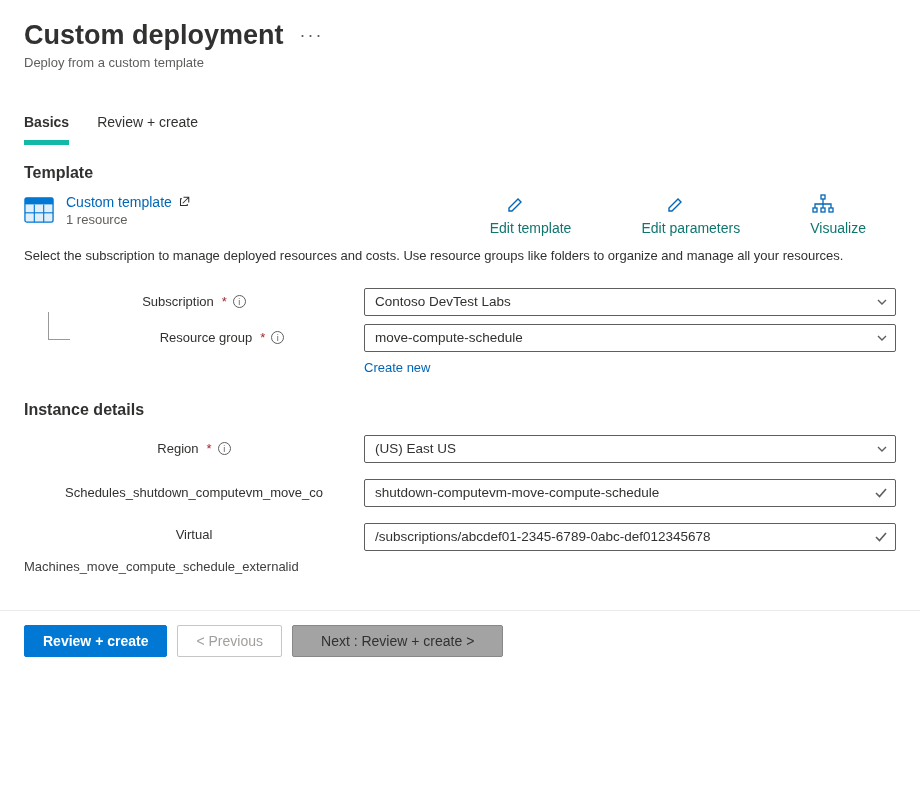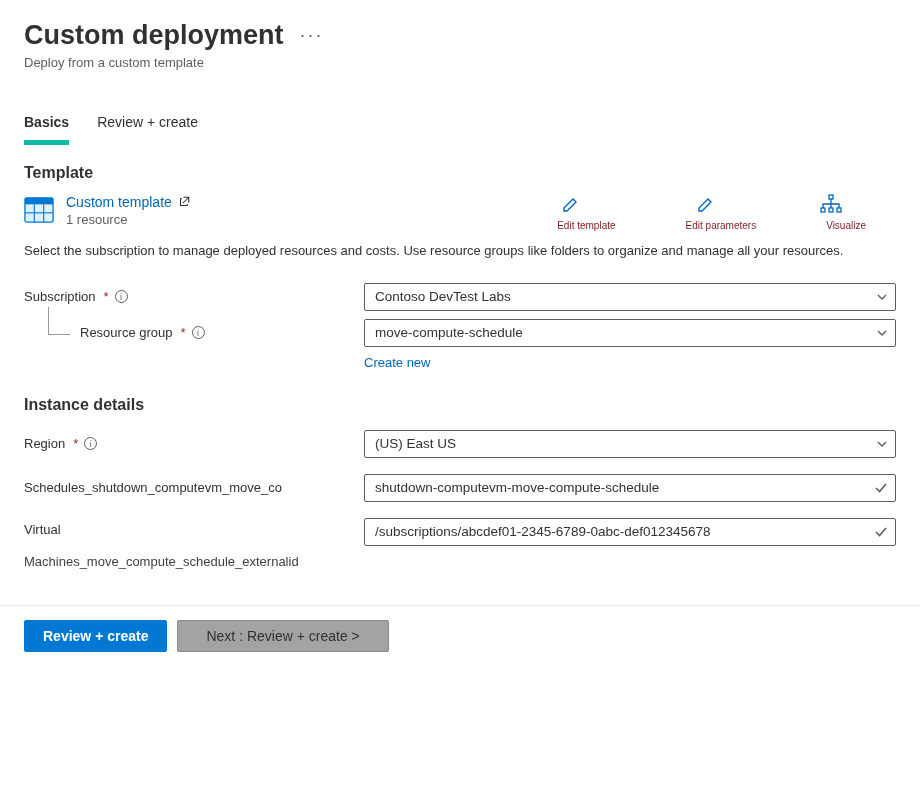--- a/index.html
+++ b/index.html
@@ -15,25 +15,25 @@
   .section-heading { font-size: 16px; font-weight: 600; margin-top: 18px; }
   .template-row { display: flex; align-items: flex-start; margin-top: 12px; }
   .template-left { display: flex; align-items: flex-start; gap: 12px; flex: 1; }
   .template-icon { width: 30px; height: 28px; margin-top: 2px; }
   .template-link { color: #0067b8; font-size: 14px; cursor: pointer; }
   .openext { margin-left: 3px; }
   .template-sub { color: #605e5c; font-size: 13px; margin-top: 2px; }
   .template-actions { display: flex; gap: 40px; padding-right: 30px; }
   .template-action { display: flex; flex-direction: column; align-items: center; gap: 6px; cursor: pointer; }
   .template-action .ic { color: #0067b8; }
-  .template-action .lbl { color: #7f1d1d; font-size: 10px; padding-left: 30px; }
+  .template-action .lbl { color: #0f766e; font-size: 14px; padding-left: 30px; }
   .desc { color: #323130; font-size: 13px; margin-top: 10px; line-height: 1.5; max-width: 870px; }
   .form { margin-top: 22px; }
   .field-row { display: flex; align-items: center; margin-bottom: 8px; }
-  .field-label { width: 340px; font-size: 13px; color: #323130; display: flex; align-items: center; gap: 6px; }
+  .field-label { width: 340px; font-size: 13px; color: #323130; display: flex; align-items: center; gap: 6px; justify-content: center; }
   .field-label.indented { padding-left: 56px; position: relative; }
   .indent-connector { position: absolute; left: 24px; top: -18px; width: 22px; height: 28px; border-left: 1px solid #999; border-bottom: 1px solid #999; }
   .req { color: #a4262c; margin-left: 2px; }
   .info-icon { width: 13px; height: 13px; display: inline-flex; align-items: center; justify-content: center; border: 1px solid #605e5c; border-radius: 50%; font-size: 9px; color: #605e5c; cursor: pointer; }
   .field-control { flex: 1; max-width: 552px; position: relative; }
   .select, .input { width: 100%; border: 1px solid #605e5c; border-radius: 2px; font-size: 13.5px; padding: 5px 18px 5px 10px; background: #fff; color: #323130; font-family: inherit; height: 28px; }
   .chevron { position: absolute; right: 8px; top: 50%; transform: translateY(-50%); pointer-events: none; }
   .check-icon { position: absolute; right: 8px; top: 50%; transform: translateY(-50%); color: #605e5c; }
   .create-new { color: #0067b8; font-size: 13px; margin-left: 340px; margin-top: 2px; cursor: pointer; margin-bottom: 6px; }
   .instance-heading { font-size: 16px; font-weight: 600; margin-top: 26px; margin-bottom: 16px; }
@@ -178,14 +178,15 @@
           </svg>
       </div>
     </div>
     <div class="wraplabel-second">Machines_move_compute_schedule_externalid</div>
 
   </div>
 </div>
 
 <div class="footer">
   <button class="btn primary">Review + create</button>
+  <button class="btn disabled">&lt; Previous</button>
   <button class="btn next">Next : Review + create &gt;</button>
 </div>
 
 </body></html>

